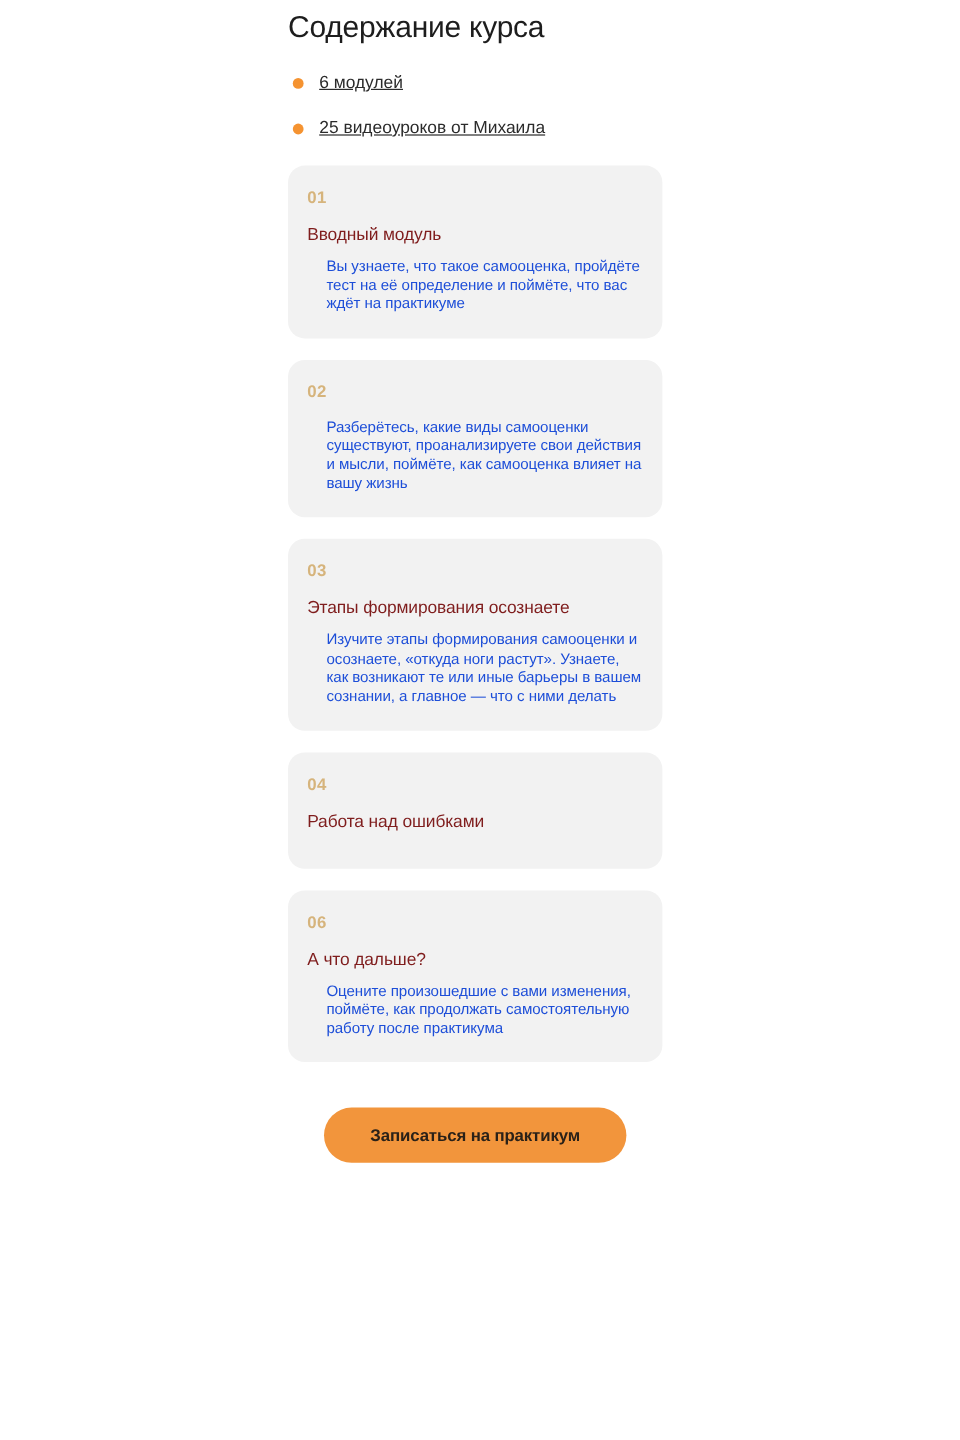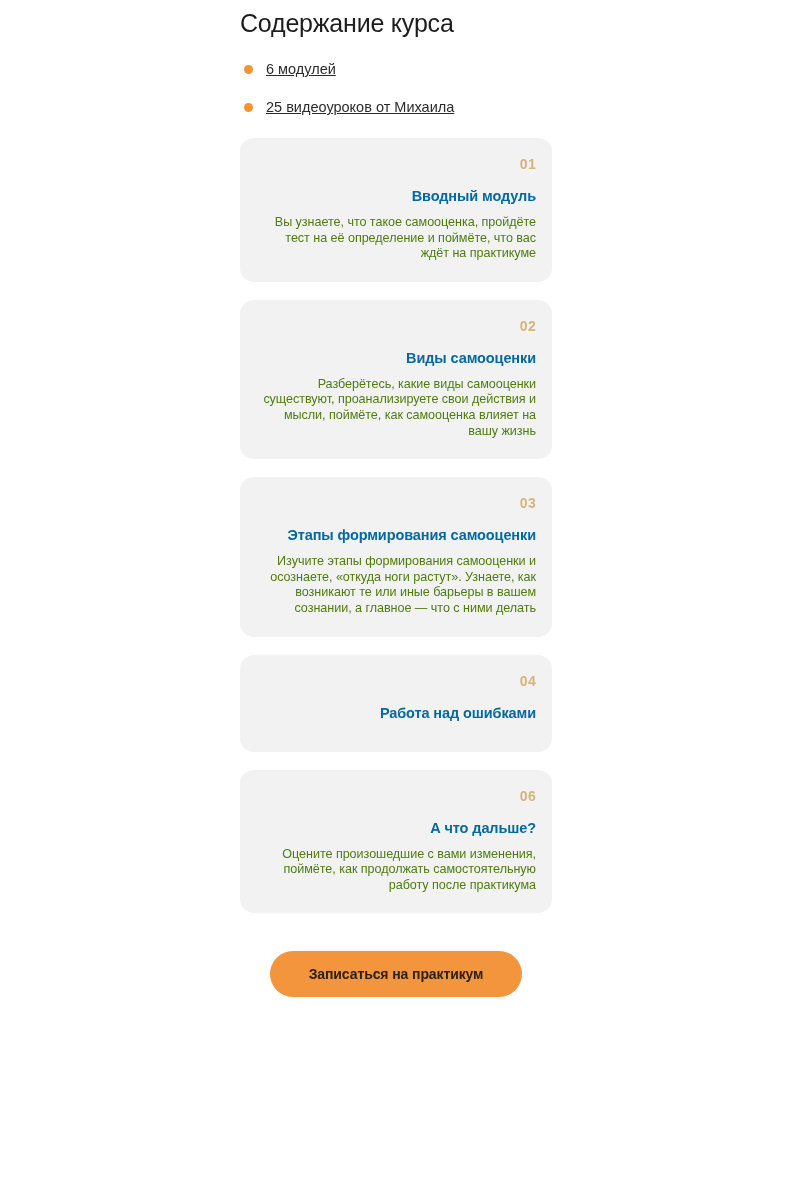--- a/index.html
+++ b/index.html
@@ -64,50 +64,50 @@
   .bullet-label {
     font-size: 14.5px;
     line-height: 18px;
     color: #2b2b2b;
     text-decoration: underline;
   }
 
   
   .modules {
     margin-top: 16px;
-    text-align: right;
   }
   .module-card {
     background: #f2f2f2;
     border-radius: 14px;
     padding: 18px 16px 20px 16px;
     margin-bottom: 18px;
     box-sizing: border-box;
   }
   .module-num {
     font-size: 14px;
     line-height: 17px;
     font-weight: 600;
     color: #d6b47c;
     letter-spacing: 0.3px;
     margin-bottom: 14px;
   }
   .module-title {
     font-size: 14.5px;
     line-height: 18px;
-    font-weight: 700;
-    color: #0369a1;
+    font-weight: 400;
+    color: #7f1d1d;
     margin-bottom: 10px;
     letter-spacing: -0.1px;
   }
   .module-desc {
     font-size: 12.6px;
     line-height: 15.6px;
-    color: #4d7c0f;
+    color: #1d4ed8;
     letter-spacing: -0.05px;
+    margin-left: 16px;
   }
 
   
   .cta-wrap {
     display: flex;
     justify-content: center;
     padding-top: 20px;
   }
   .cta-button {
     display: inline-flex;
@@ -149,27 +149,26 @@
     <div class="modules">
 
       <div class="module-card">
         <div class="module-num">01</div>
         <div class="module-title">Вводный модуль</div>
         <div class="module-desc">Вы узнаете, что такое самооценка, пройдёте тест на её определение и поймёте, что вас ждёт на практикуме</div>
       </div>
 
       <div class="module-card">
         <div class="module-num">02</div>
-        <div class="module-title">Виды самооценки</div>
         <div class="module-desc">Разберётесь, какие виды самооценки существуют, проанализируете свои действия и мысли, поймёте, как самооценка влияет на вашу жизнь</div>
       </div>
 
       <div class="module-card">
         <div class="module-num">03</div>
-        <div class="module-title">Этапы формирования самооценки</div>
+        <div class="module-title">Этапы формирования осознаете</div>
         <div class="module-desc">Изучите этапы формирования самооценки и осознаете, «откуда ноги растут». Узнаете, как возникают те или иные барьеры в вашем сознании, а главное — что с ними делать</div>
       </div>
 
       <div class="module-card">
         <div class="module-num">04</div>
         <div class="module-title">Работа над ошибками</div>
       </div>
 
 
       <div class="module-card">

